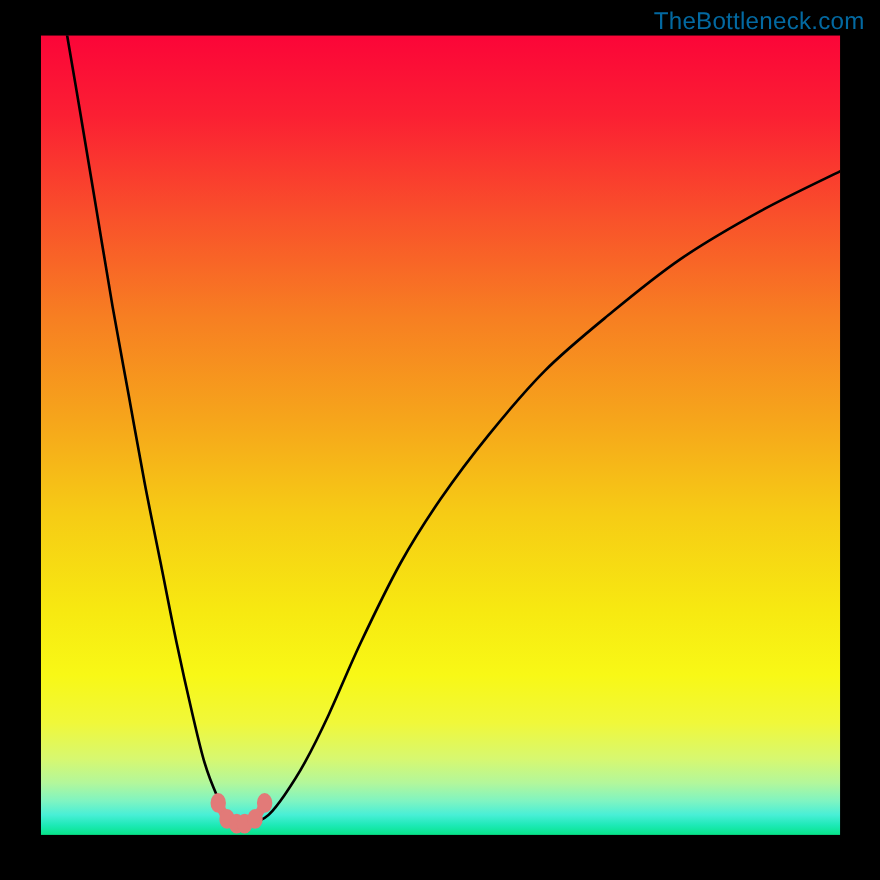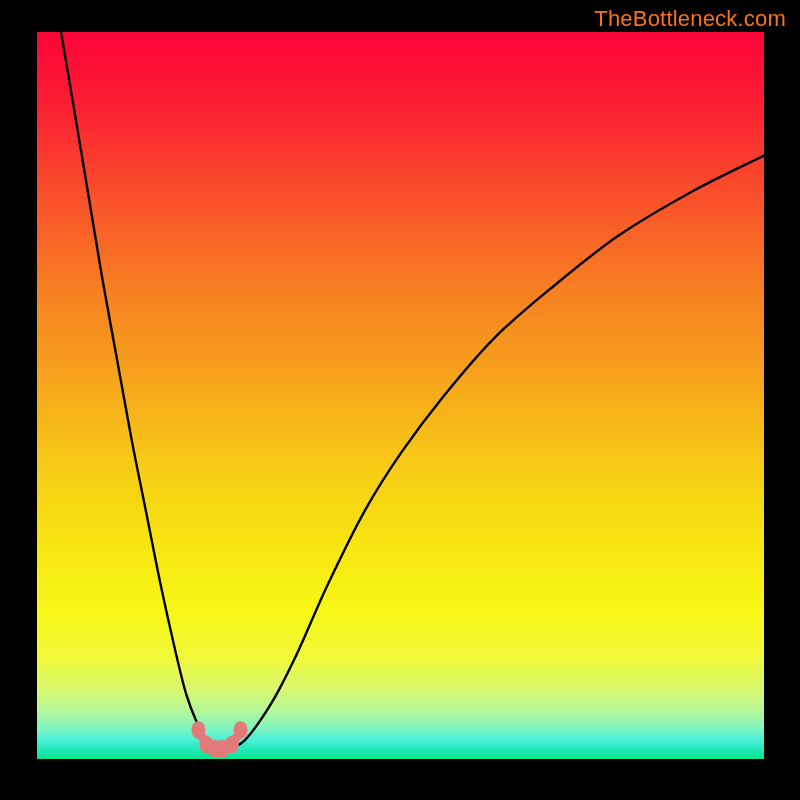--- a/index.html
+++ b/index.html
@@ -5,21 +5,21 @@
   * { margin: 0; padding: 0; box-sizing: border-box; }
   html, body { width: 800px; height: 800px; background: #000; overflow: hidden; font-family: Arial, Helvetica, sans-serif; }
   .stage {
     position: absolute;
     left: 0; top: 0; width: 800px; height: 800px;
     background: #000;
   }
   .watermark {
     position: absolute;
     top: 6px; right: 14px;
-    color: #f97316;
+    color: #0369a1;
     font-size: 22px;
     font-weight: 400;
     letter-spacing: 0.2px;
   }
   .plot {
     position: absolute;
     left: 37px; top: 32px;
     width: 727px; height: 727px;
     overflow: hidden;
   }

